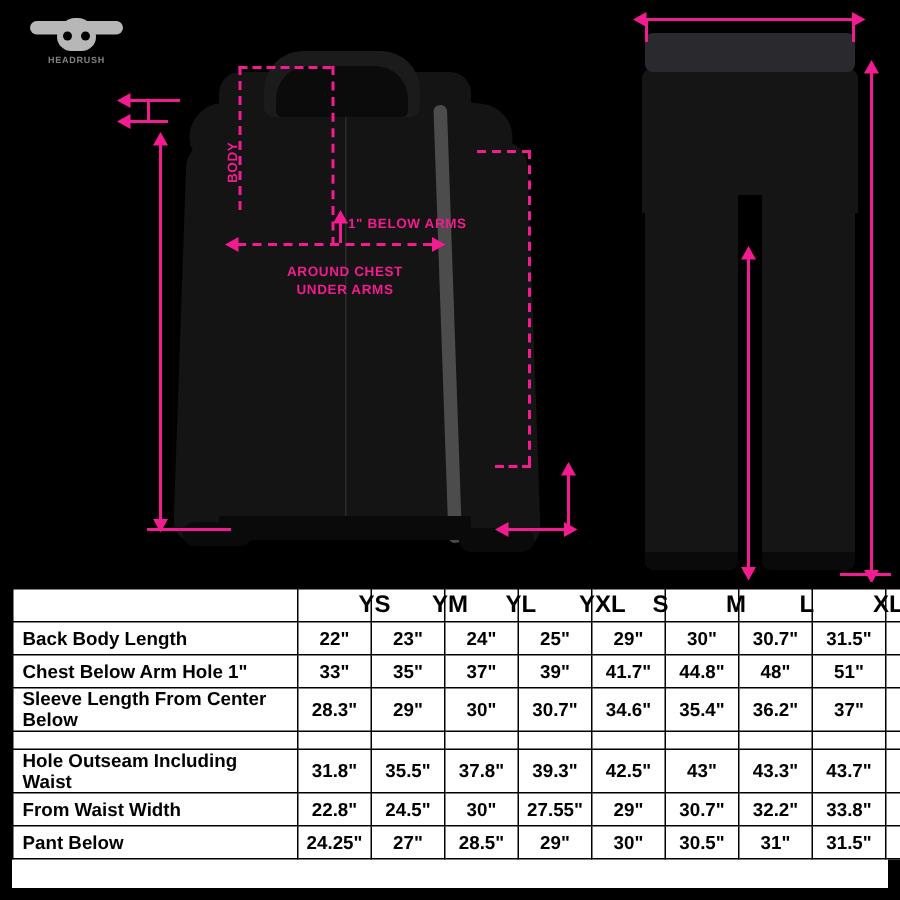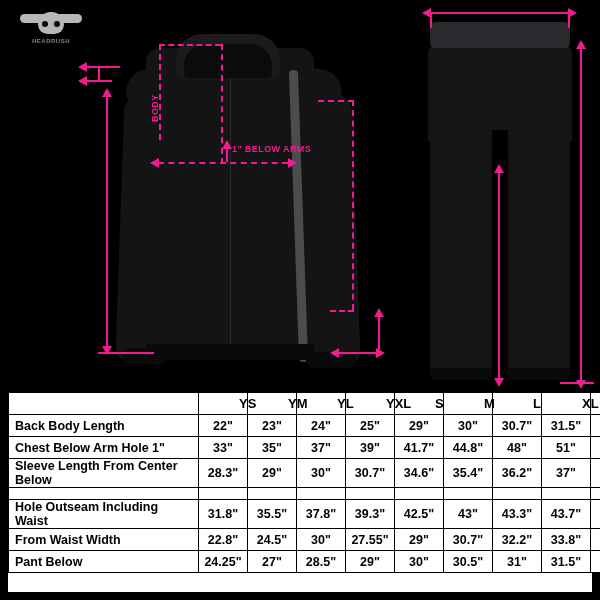--- a/index.html
+++ b/index.html
@@ -67,21 +67,21 @@
   .arw.down{border-left:5px solid transparent;border-right:5px solid transparent;border-top:9px solid #f21b8f;}
   .mlabel{position:absolute;color:#f21b8f;font-size:9px;font-weight:bold;letter-spacing:.4px;
     font-family:"Liberation Sans",sans-serif;text-align:center;line-height:11px;}
   .vert{transform:rotate(-90deg);transform-origin:left top;white-space:nowrap;}
 
   
   .table-wrap{position:absolute;left:8px;top:392px;width:584px;height:200px;background:#fff;}
   table{border-collapse:collapse;width:584px;table-layout:fixed;background:#fff;}
   th,td{border:1px solid #000;font-size:12.5px;color:#000;height:21px;padding:0 4px;
     font-family:"Liberation Sans",sans-serif;}
-  th{font-weight:bold;font-size:13px;text-align:right;padding-left:40px;}
+  th{font-weight:bold;font-size:16px;text-align:right;padding-left:40px;}
   td.rowlabel{text-align:left;font-weight:bold;font-size:12.5px;padding-left:6px;}
   td.val{text-align:center;font-weight:bold;}
   col.lbl{width:190px;}
   col.sz{width:49px;}
   tr.spacer td{height:11px;border-left:1px solid #000;border-right:1px solid #000;
     border-top:1px solid #000;border-bottom:1px solid #000;}
 </style>
 </head>
 <body>
 
@@ -132,20 +132,22 @@
     <div class="dash-v" style="left:221px;top:44px;height:120px;"></div>
 
     <div class="m mline-v" style="left:226px;top:148px;height:14px;"></div>
     <div class="arw up" style="left:222px;top:140px;"></div>
     <div class="mlabel" style="left:232px;top:144px;width:120px;text-align:left;">1" BELOW ARMS</div>
 
     <div class="dash-h" style="left:158px;top:162px;width:130px;"></div>
     <div class="arw left" style="left:150px;top:158px;"></div>
     <div class="arw right" style="left:288px;top:158px;"></div>
 
+    <div class="mlabel" style="left:160px;top:176px;width:140px;">AROUND CHEST</div>
+    <div class="mlabel" style="left:160px;top:188px;width:140px;">UNDER ARMS</div>
 
     <div class="dash-v" style="left:352px;top:100px;height:210px;"></div>
     <div class="dash-h" style="left:318px;top:100px;width:36px;"></div>
     <div class="dash-h" style="left:330px;top:310px;width:24px;"></div>
     <div class="m mline-h" style="left:338px;top:352px;width:40px;"></div>
     <div class="arw left" style="left:330px;top:348px;"></div>
     <div class="arw right" style="left:376px;top:348px;"></div>
     <div class="m mline-v" style="left:378px;top:316px;height:40px;"></div>
     <div class="arw up" style="left:374px;top:308px;"></div>
 

